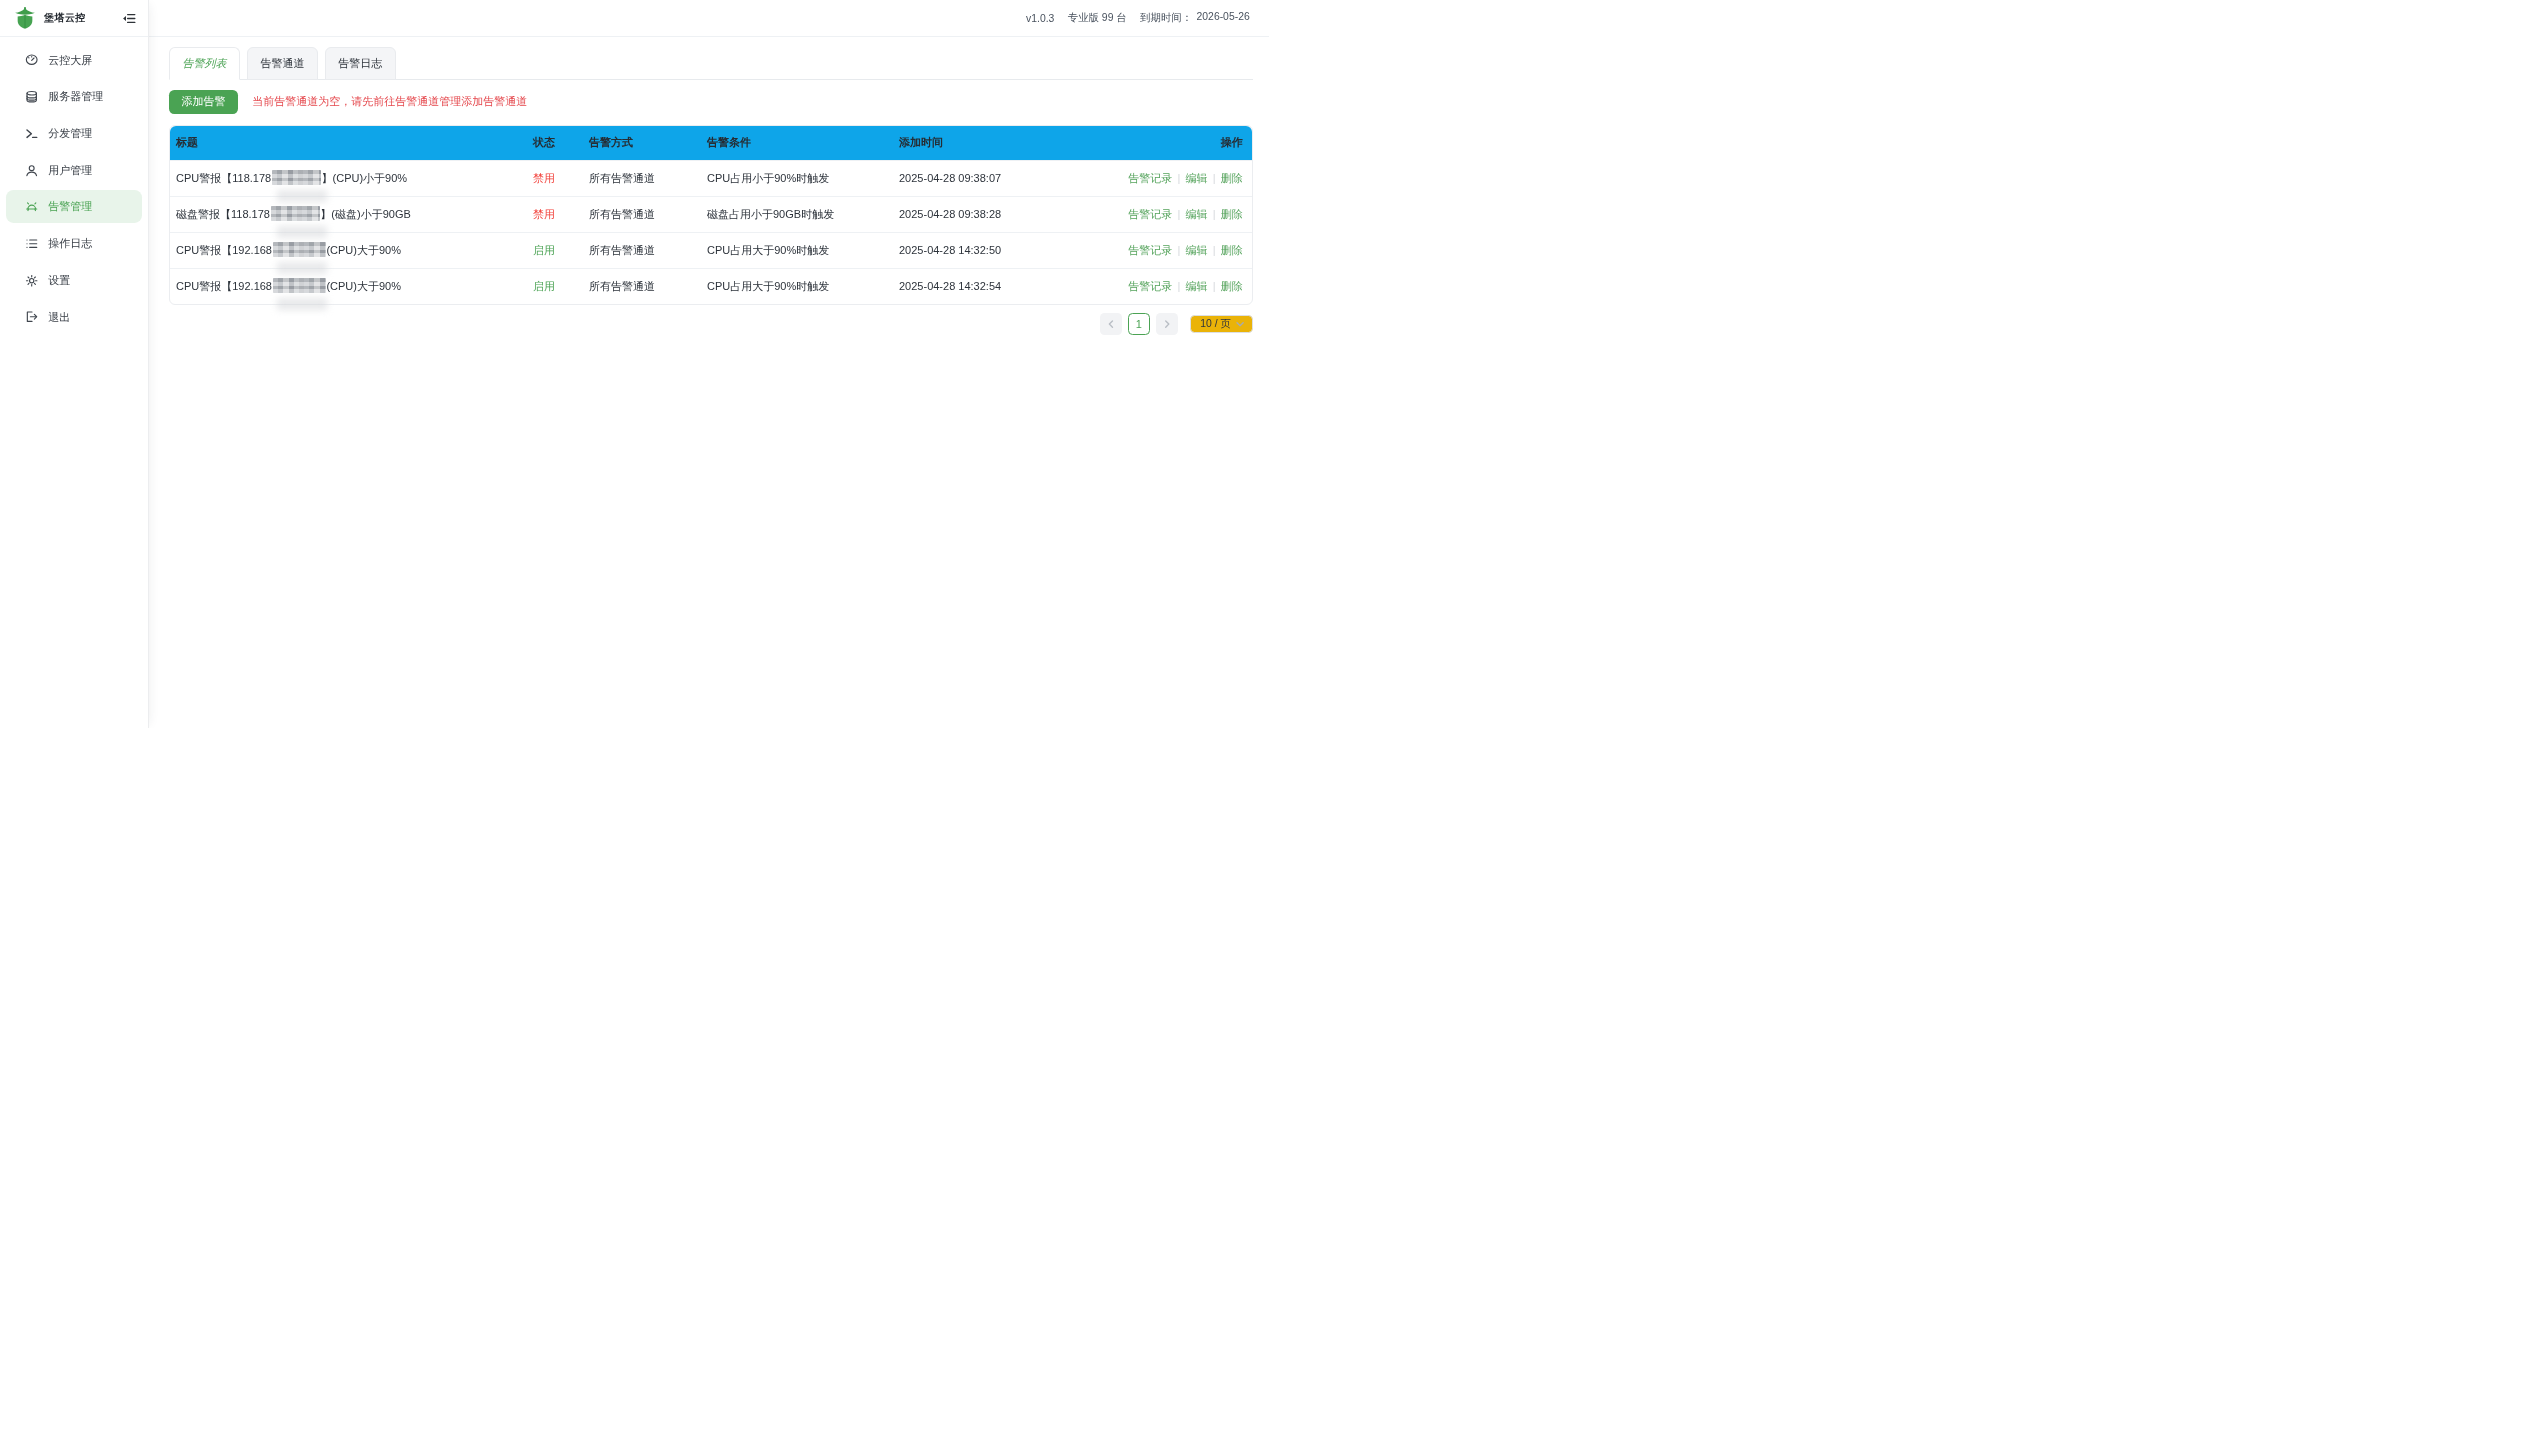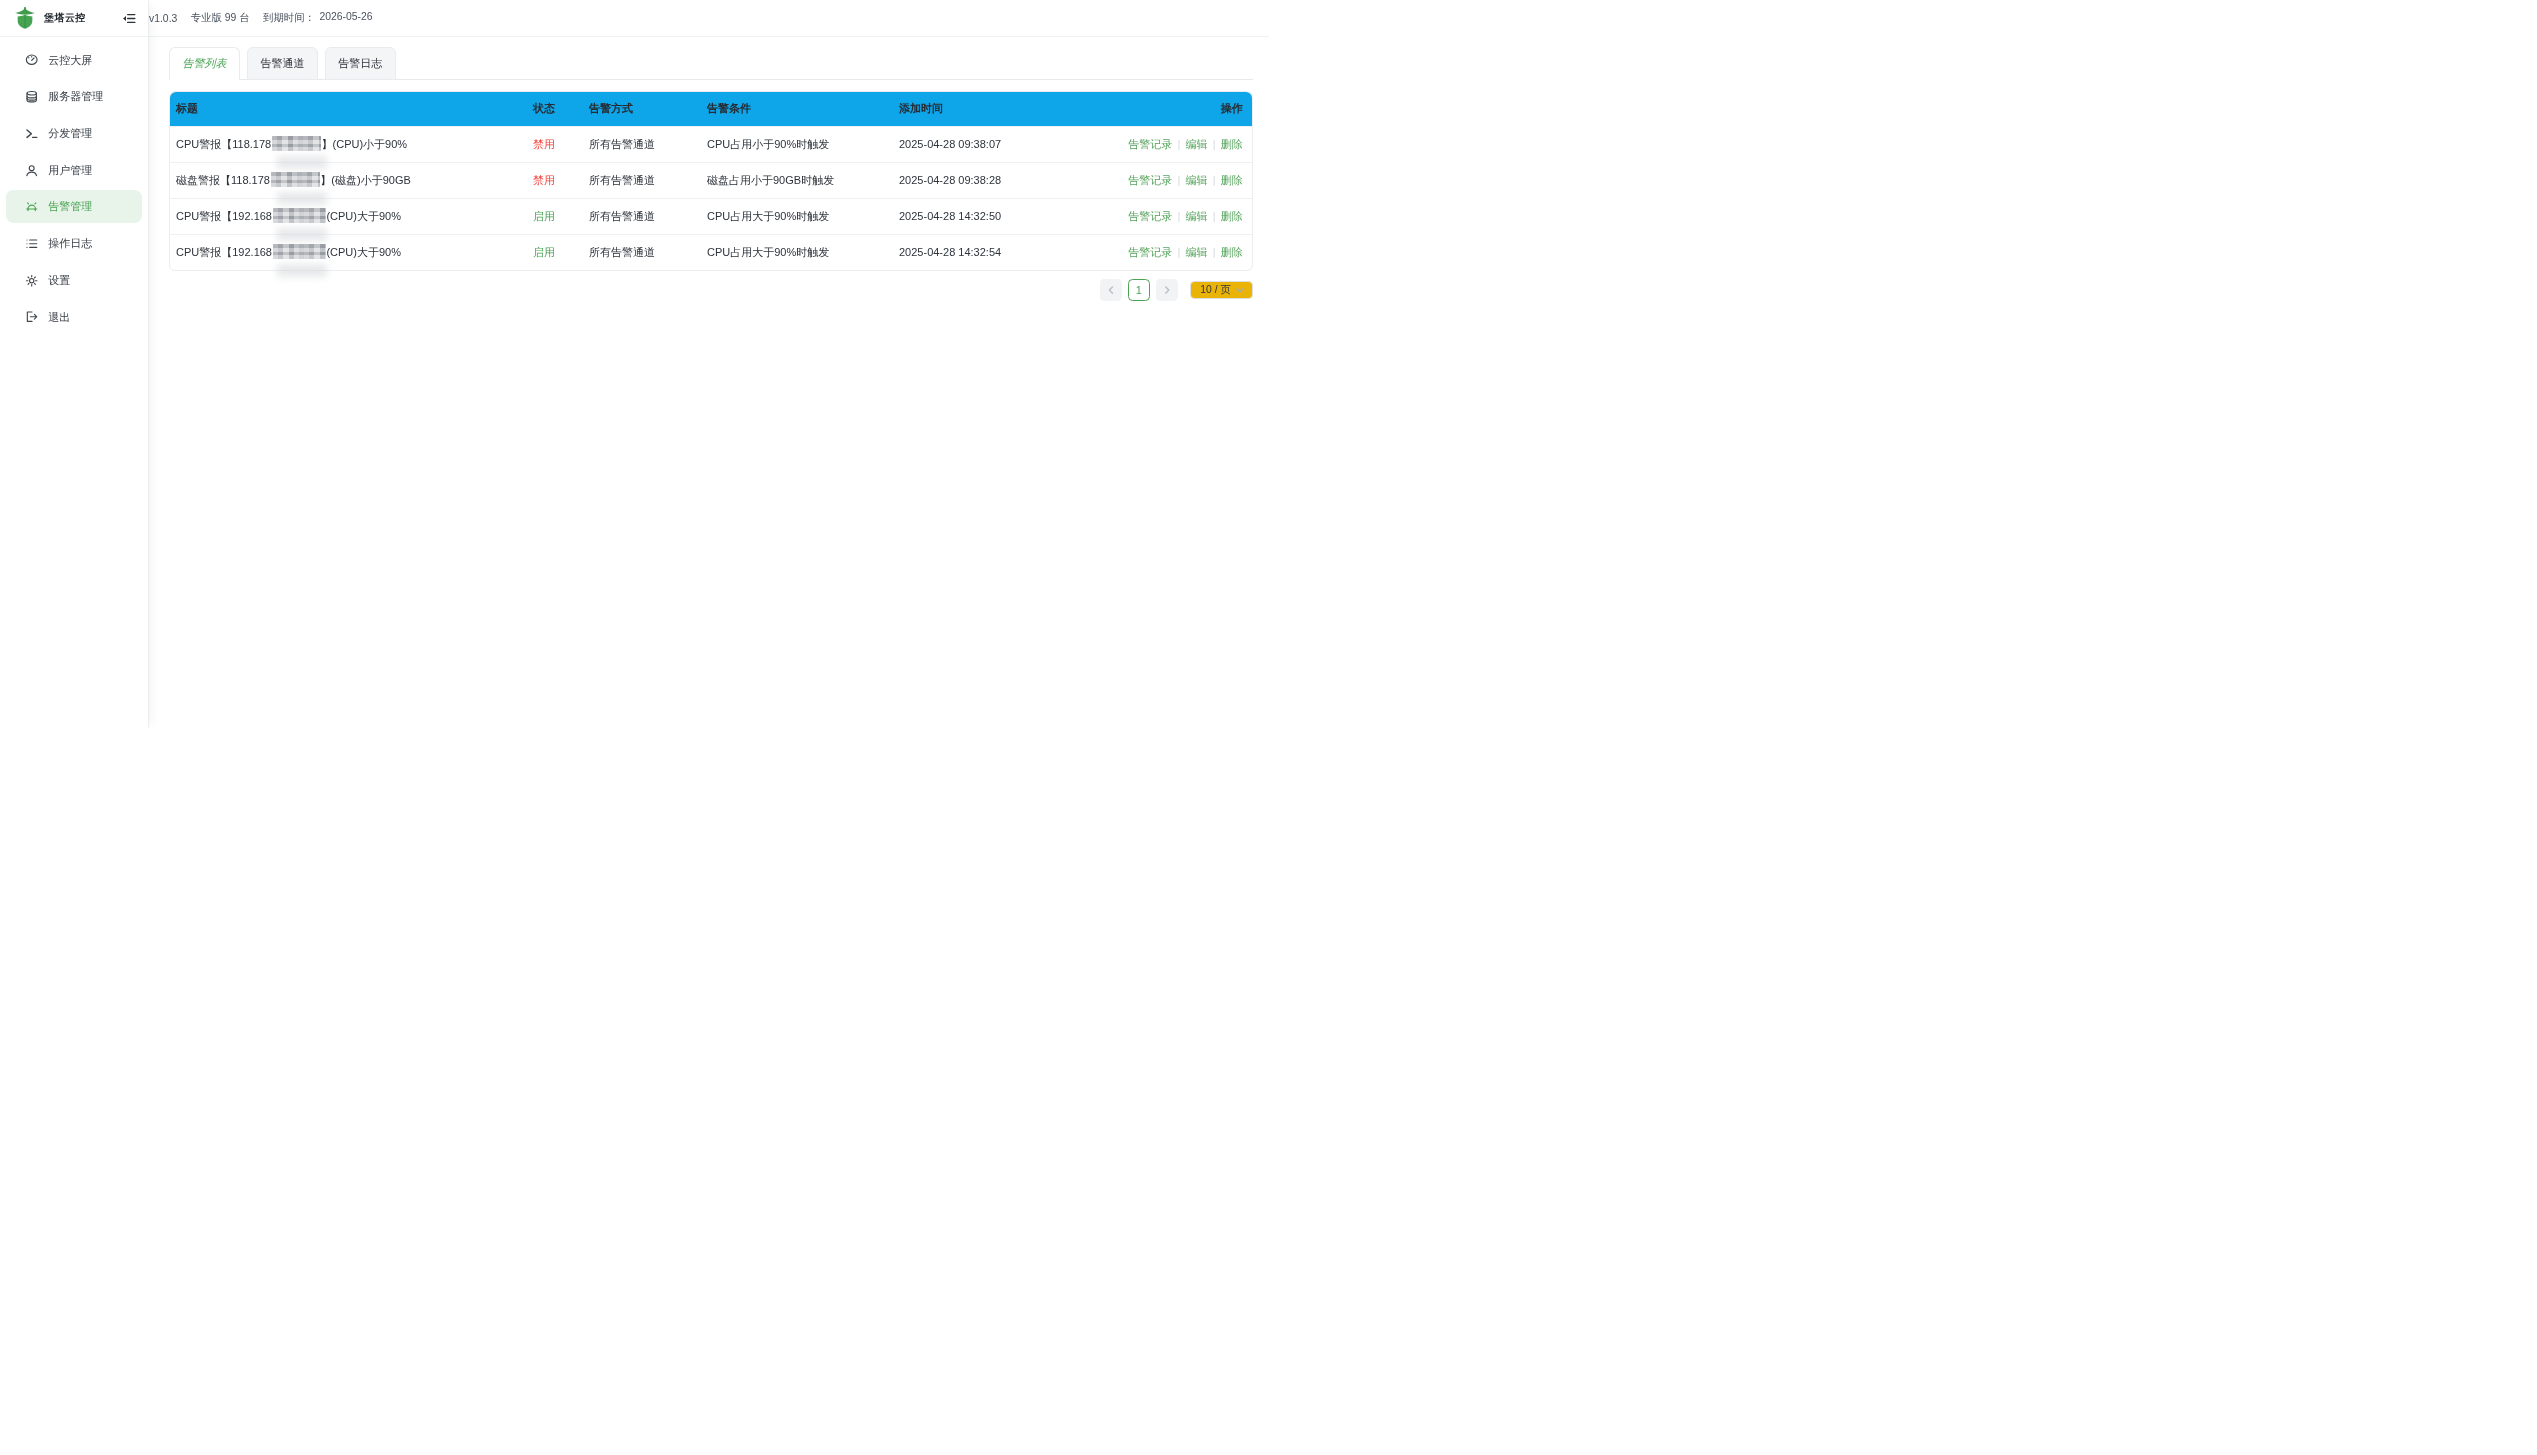--- a/index.html
+++ b/index.html
@@ -41,21 +41,21 @@
     color:#383e46;cursor:pointer;
   }
   .nav-item svg{width:13.4px;height:13.4px;stroke:#3f454d;stroke-width:1.7;fill:none;stroke-linecap:round;stroke-linejoin:round;}
   .nav-item.active{background:var(--accent-bg);color:var(--accent);}
   .nav-item.active svg{stroke:var(--accent);}
   .nav-label{font-size:11px;}
   
   .main{flex:1;display:flex;flex-direction:column;min-width:0;}
   .topbar{
     height:37px;border-bottom:0.7px solid var(--line);
-    display:flex;align-items:center;
+    display:flex;align-items:center;justify-content:flex-end;
     padding-right:19.3px;gap:13.4px;font-size:10.4px;color:#49525e;
   }
   .topbar .expiry{display:flex;gap:4.5px;}
   .content{padding:9.6px 16.3px 0 20px;}
   
   .tabs{display:flex;gap:6.7px;border-bottom:0.7px solid #e7eaed;}
   .tab{
     height:33px;margin-bottom:-0.7px;padding:0 12.6px;
     display:flex;align-items:center;border:0.7px solid #e9ebee;
     border-radius:6px 6px 0 0;background:#f4f5f7;color:#2f353c;cursor:pointer;
@@ -231,20 +231,24 @@
   </div>
 
   <div class="content">
 
     <div class="tabs">
       <div class="tab active">告警列表</div>
       <div class="tab">告警通道</div>
       <div class="tab">告警日志</div>
     </div>
 
+    <div class="toolbar">
+      <button class="btn-primary">添加告警</button>
+      <span class="notice">当前告警通道为空，请先前往告警通道管理添加告警通道</span>
+    </div>
 
     <div class="table">
       <div class="tr thead">
         <div class="td">标题</div>
         <div class="td">状态</div>
         <div class="td">告警方式</div>
         <div class="td">告警条件</div>
         <div class="td">添加时间</div>
         <div class="td actions">操作</div>
       </div>

